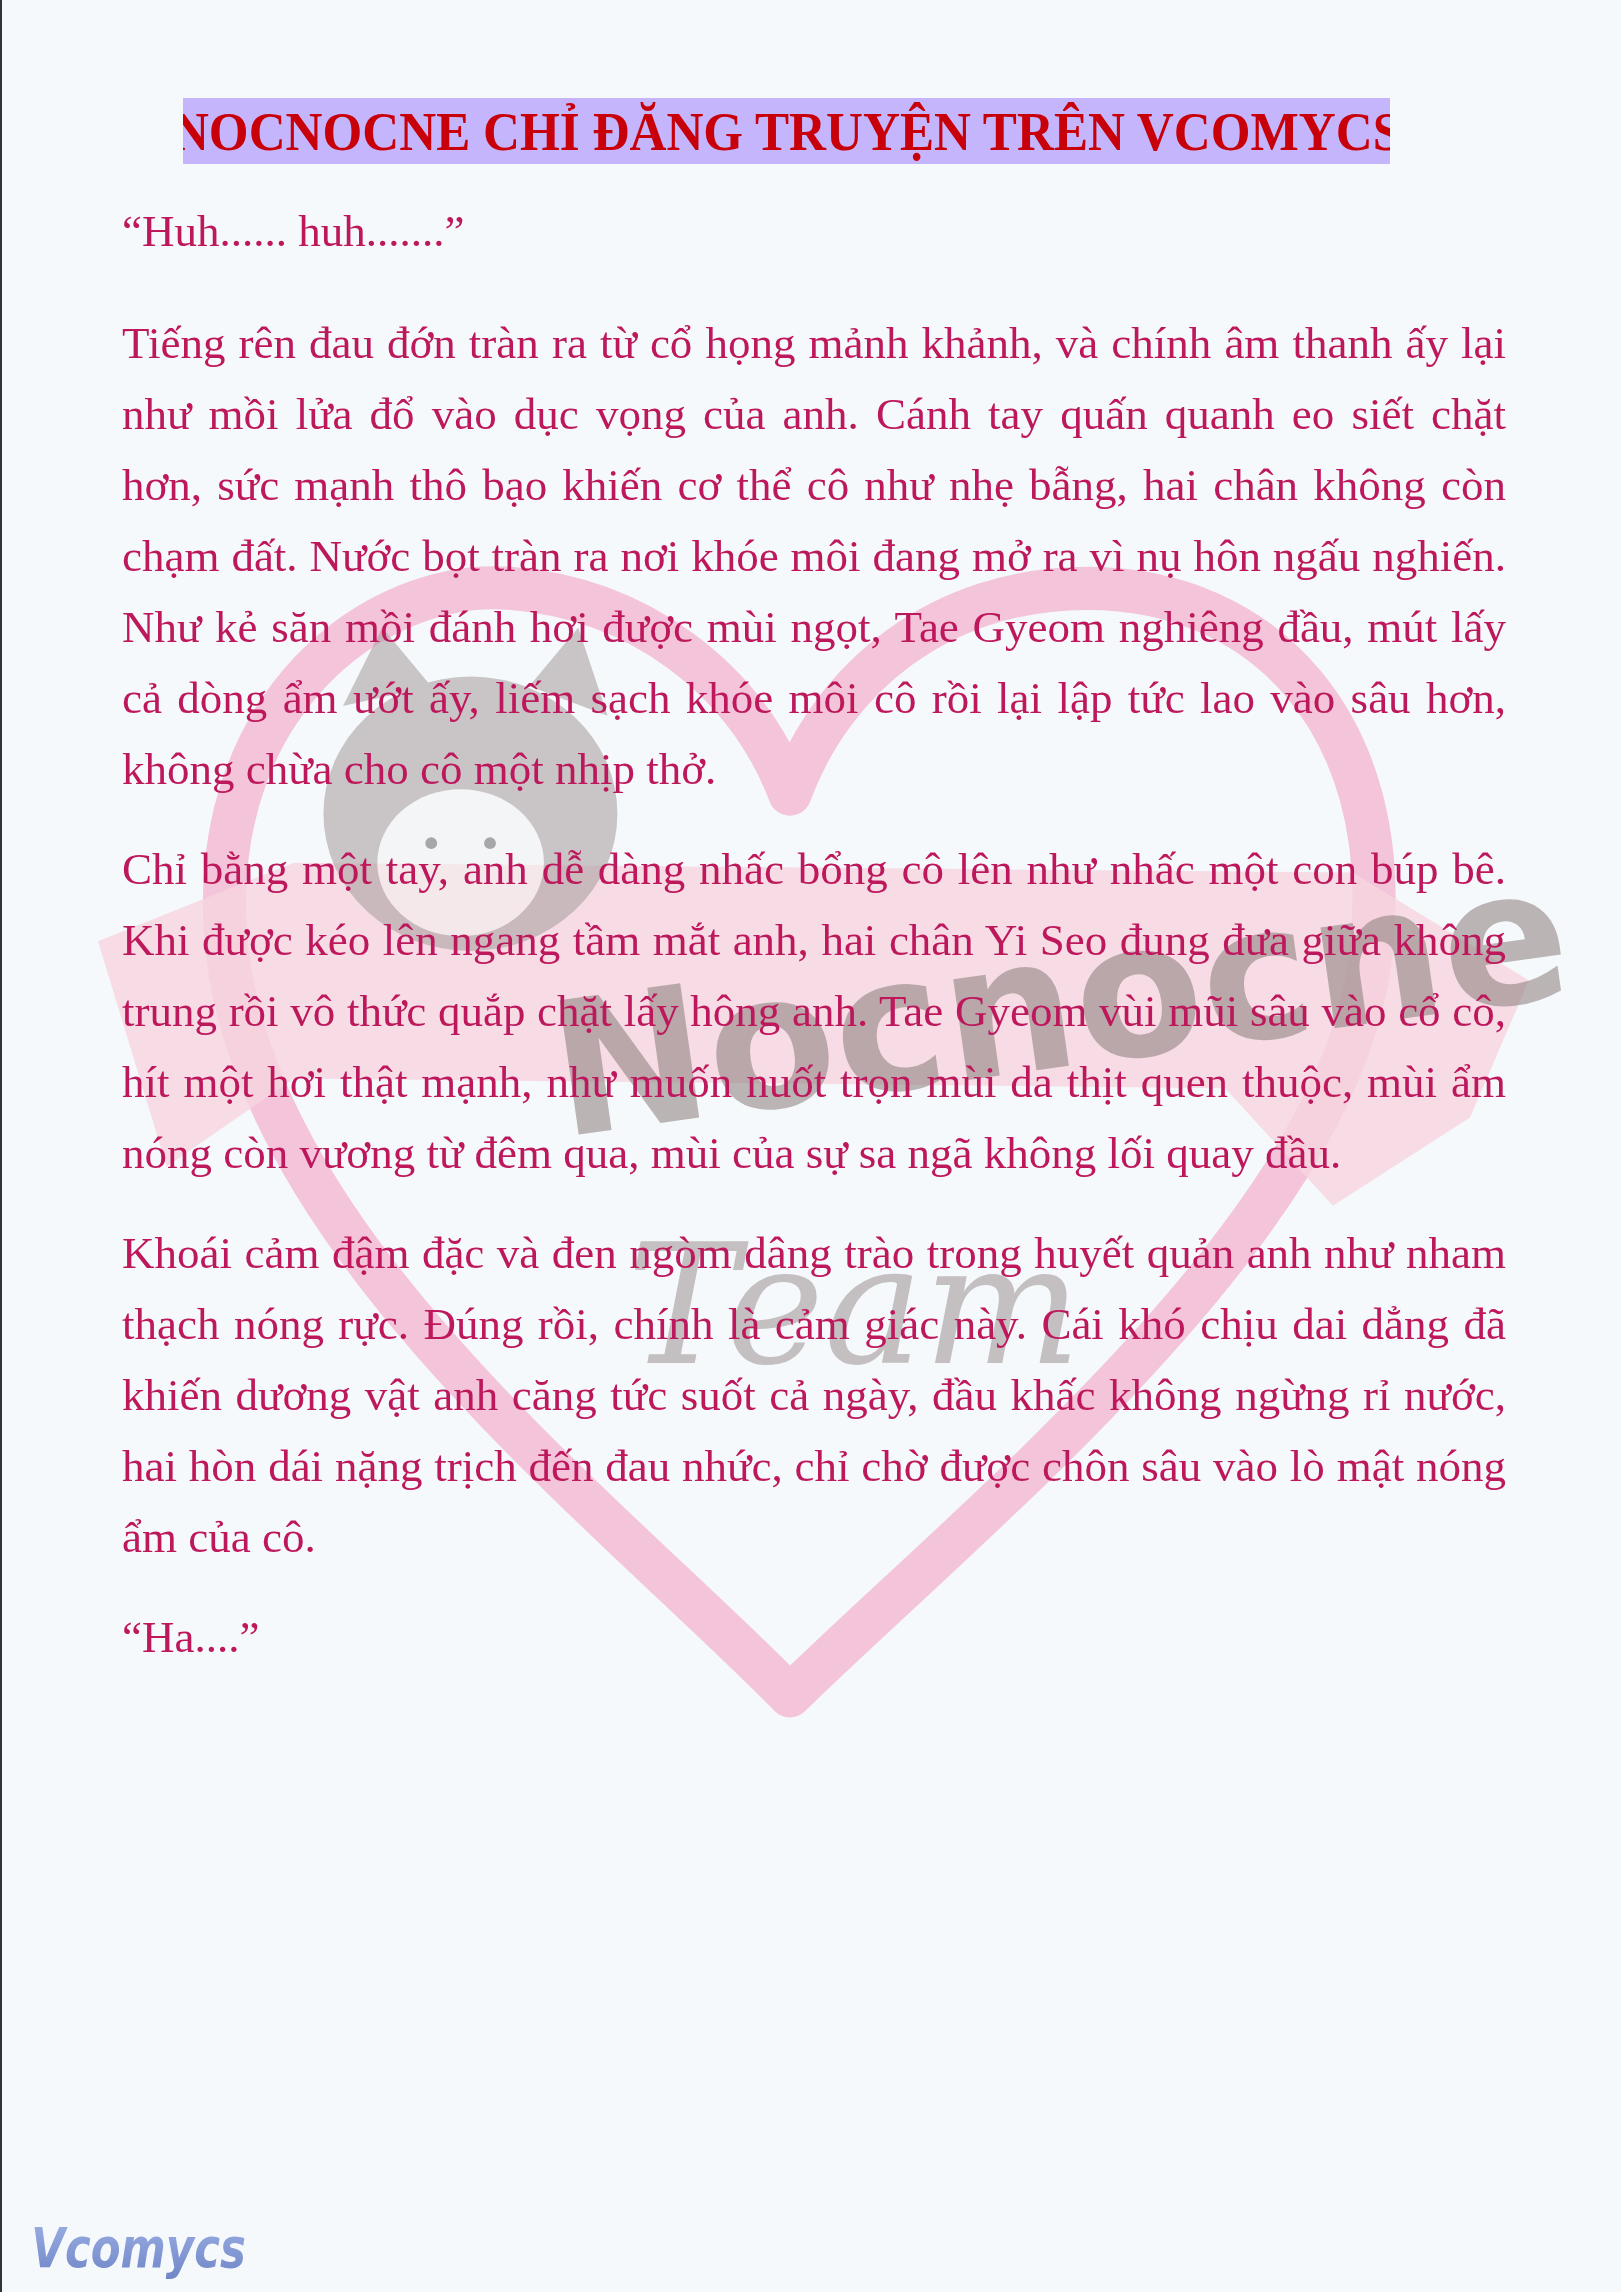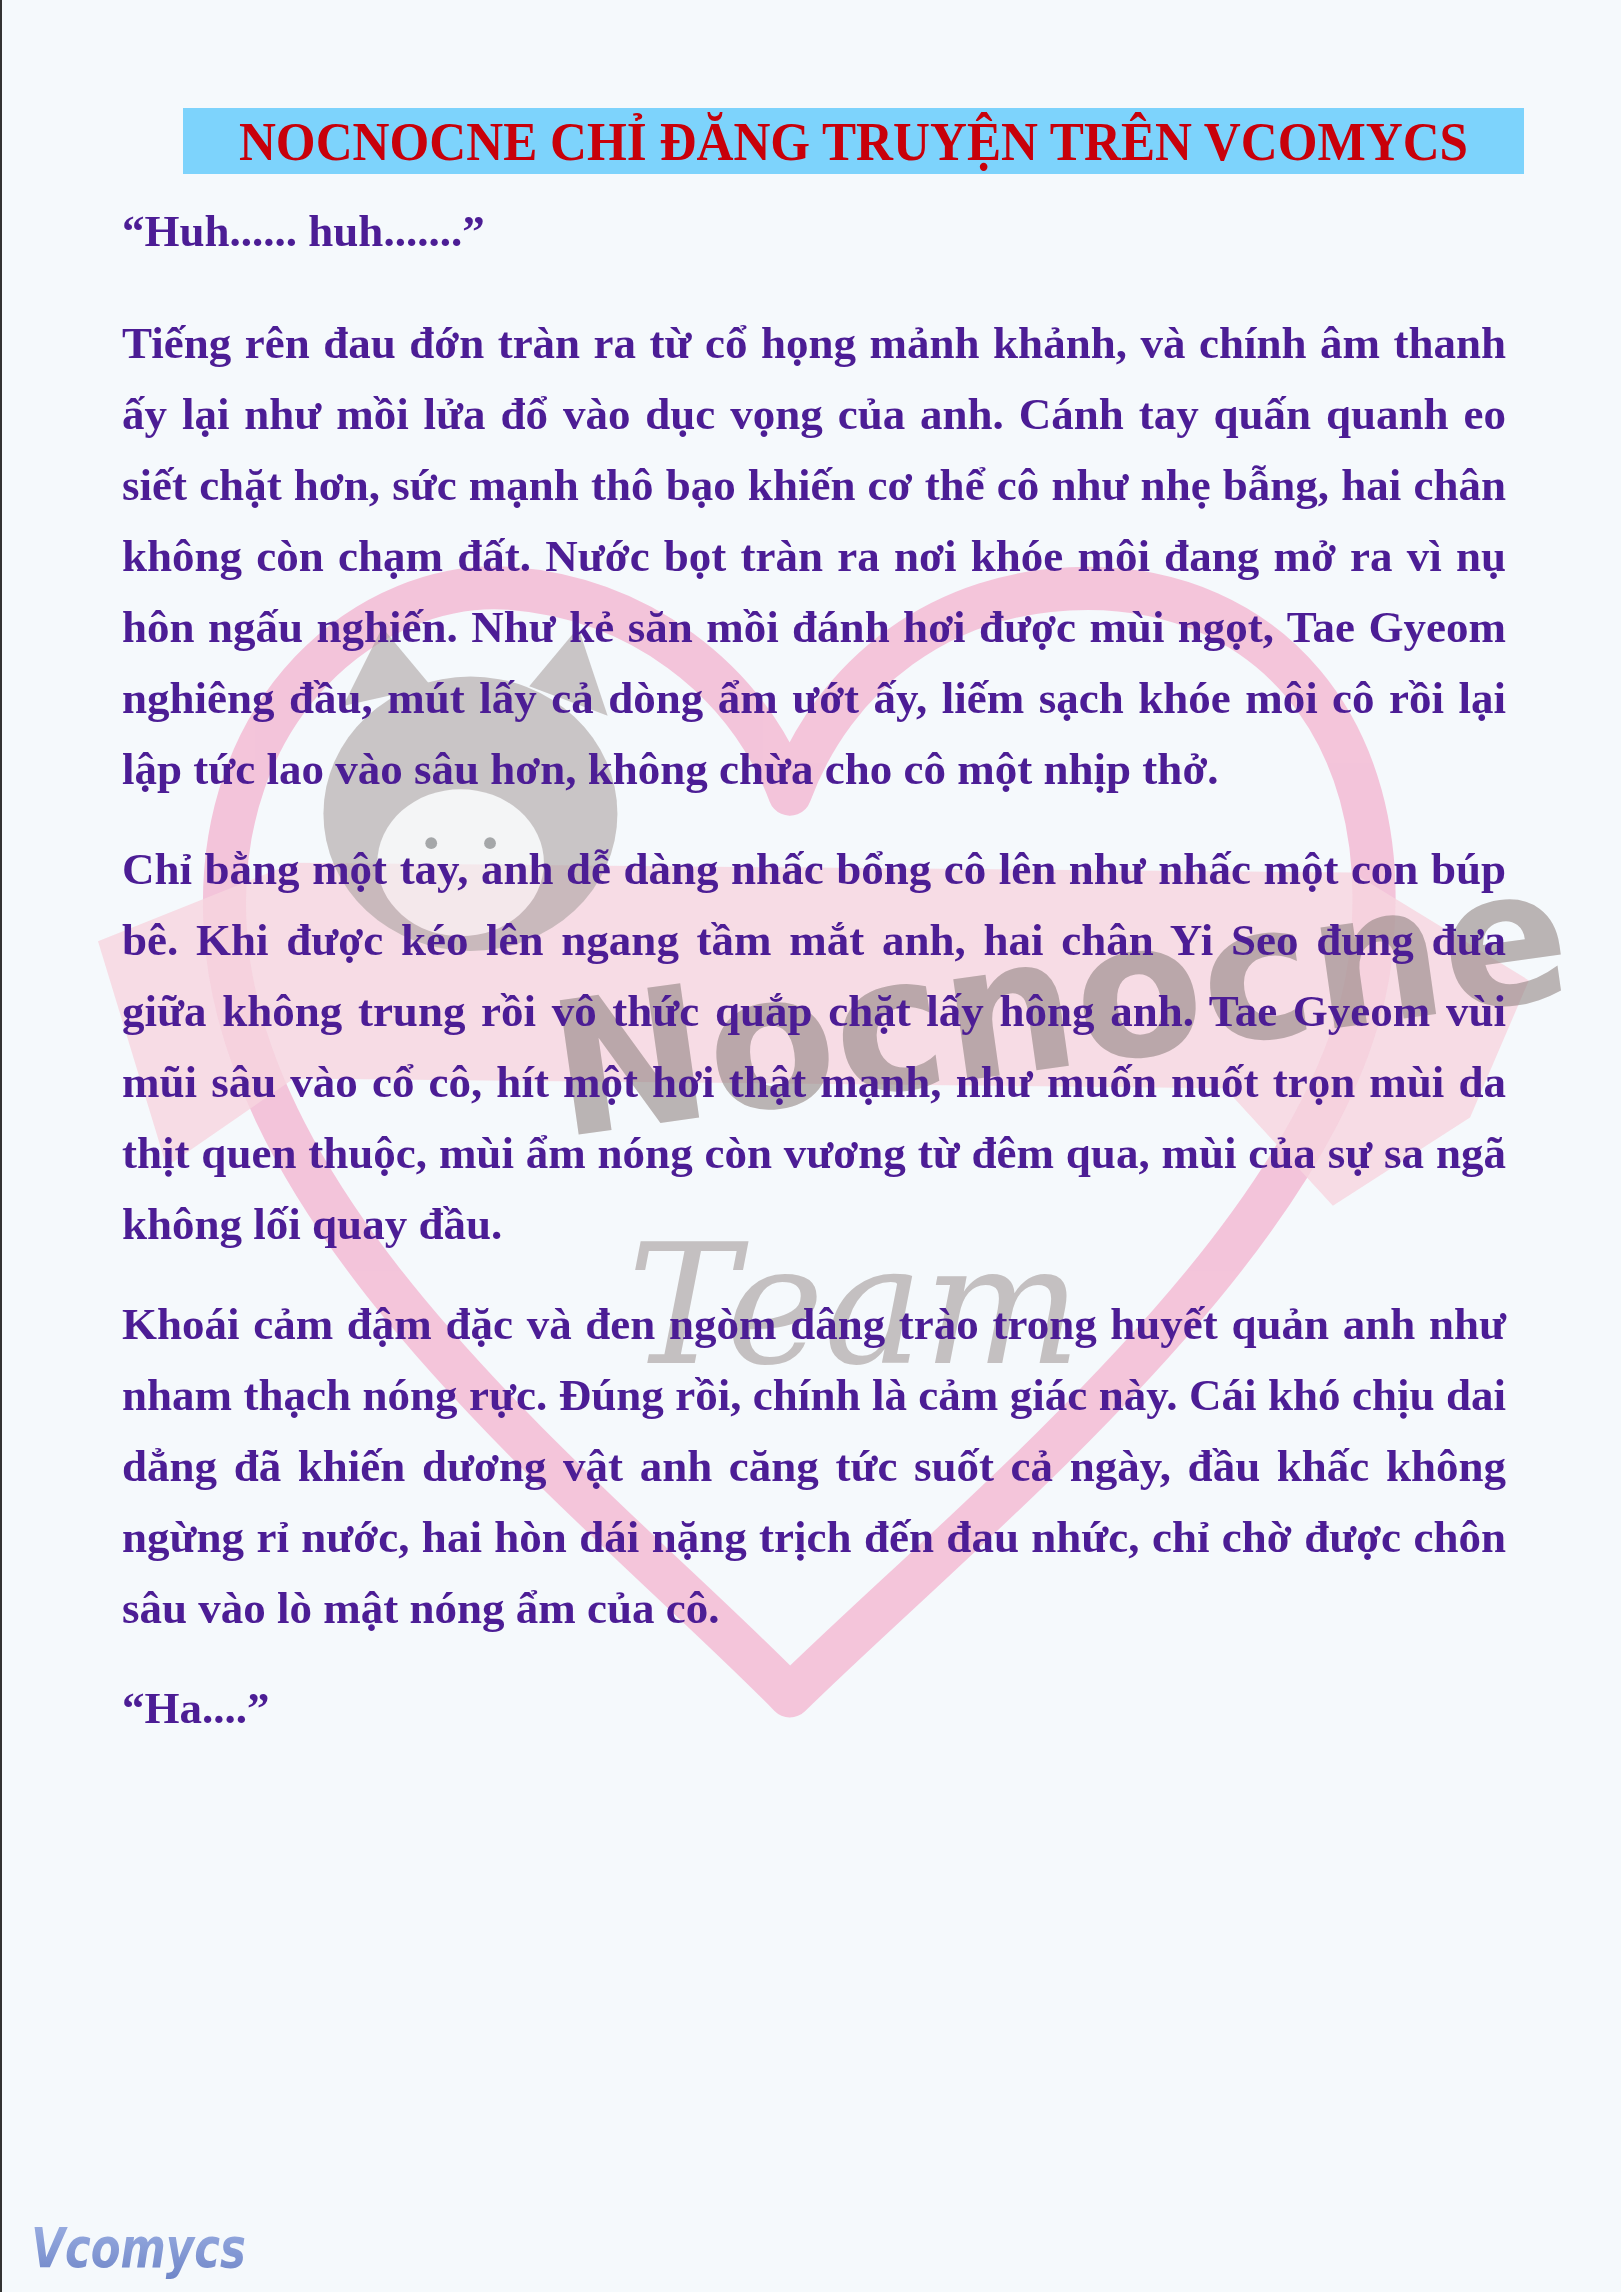--- a/index.html
+++ b/index.html
@@ -8,35 +8,35 @@
     background: #f5f9fc;
     font-family: "Liberation Serif", "DejaVu Serif", serif;
   }
   .left-border {
     position: absolute; left: 0; top: 0; width: 2px; height: 2293px; background: #333;
   }
   .watermark {
     position: absolute; left: 0; top: 0; width: 1621px; height: 2293px; pointer-events: none;
   }
   .banner {
-    position: absolute; left: 183px; top: 108px; width: 1341px; height: 66px;
-    background: #7dd3fc;
+    position: absolute; left: 183px; top: 98px; width: 1207px; height: 66px;
+    background: #c4b5fd;
     overflow: hidden;
   }
   .banner-text {
     position: absolute; left: 0; top: 0; width: 100%; height: 66px;
     display: flex; align-items: center; justify-content: center;
     color: #c8000a; font-weight: bold; font-size: 55px; letter-spacing: 0px;
     white-space: nowrap;
     transform: scaleX(0.93); transform-origin: center;
     font-family: "Liberation Serif", "DejaVu Serif", serif;
   }
   .content {
     position: absolute; left: 122px; top: 196px; width: 1384px;
-    color: #4c1d95; font-weight: bold; font-size: 45px; line-height: 71px;
+    color: #be185d; font-weight: normal; font-size: 45px; line-height: 71px;
   }
   .para { margin: 0 0 29px 0; text-align: justify; }
   .para.short { margin-bottom: 41px; }
   .logo {
     position: absolute; left: 29px; top: 2210px; width: 225px; height: 78px;
   }
 </style>
 </head>
 <body>
 

